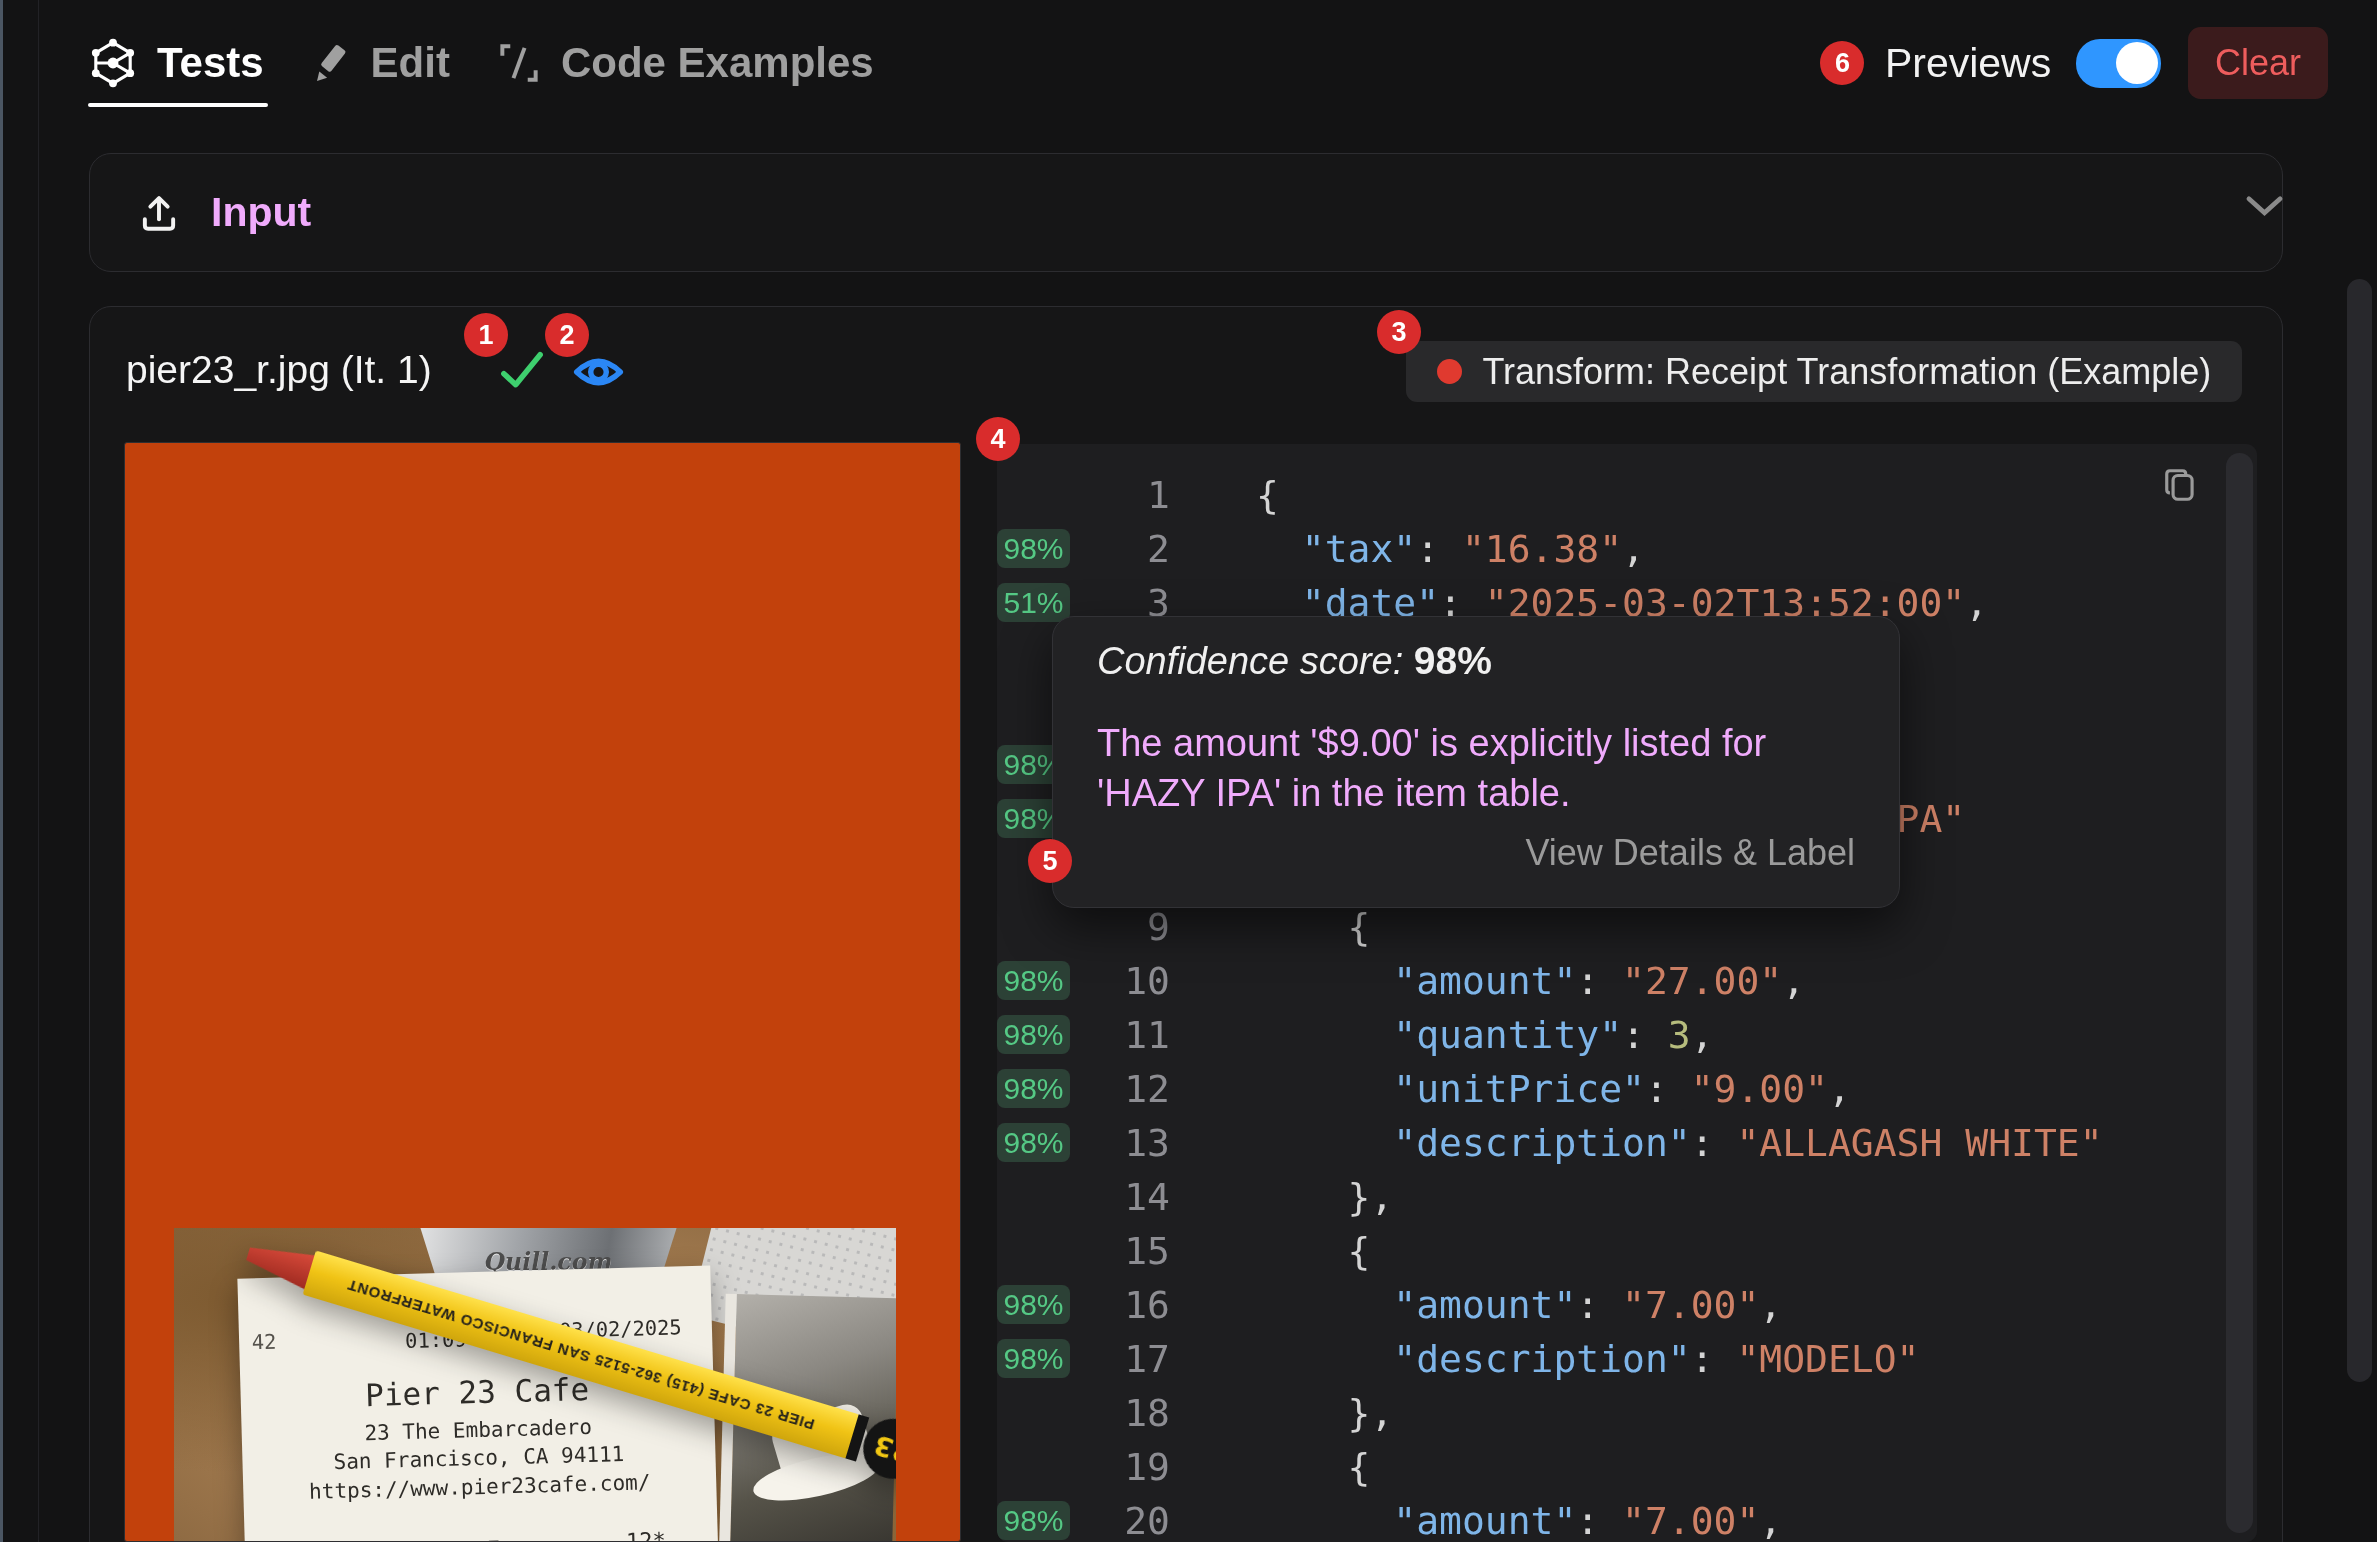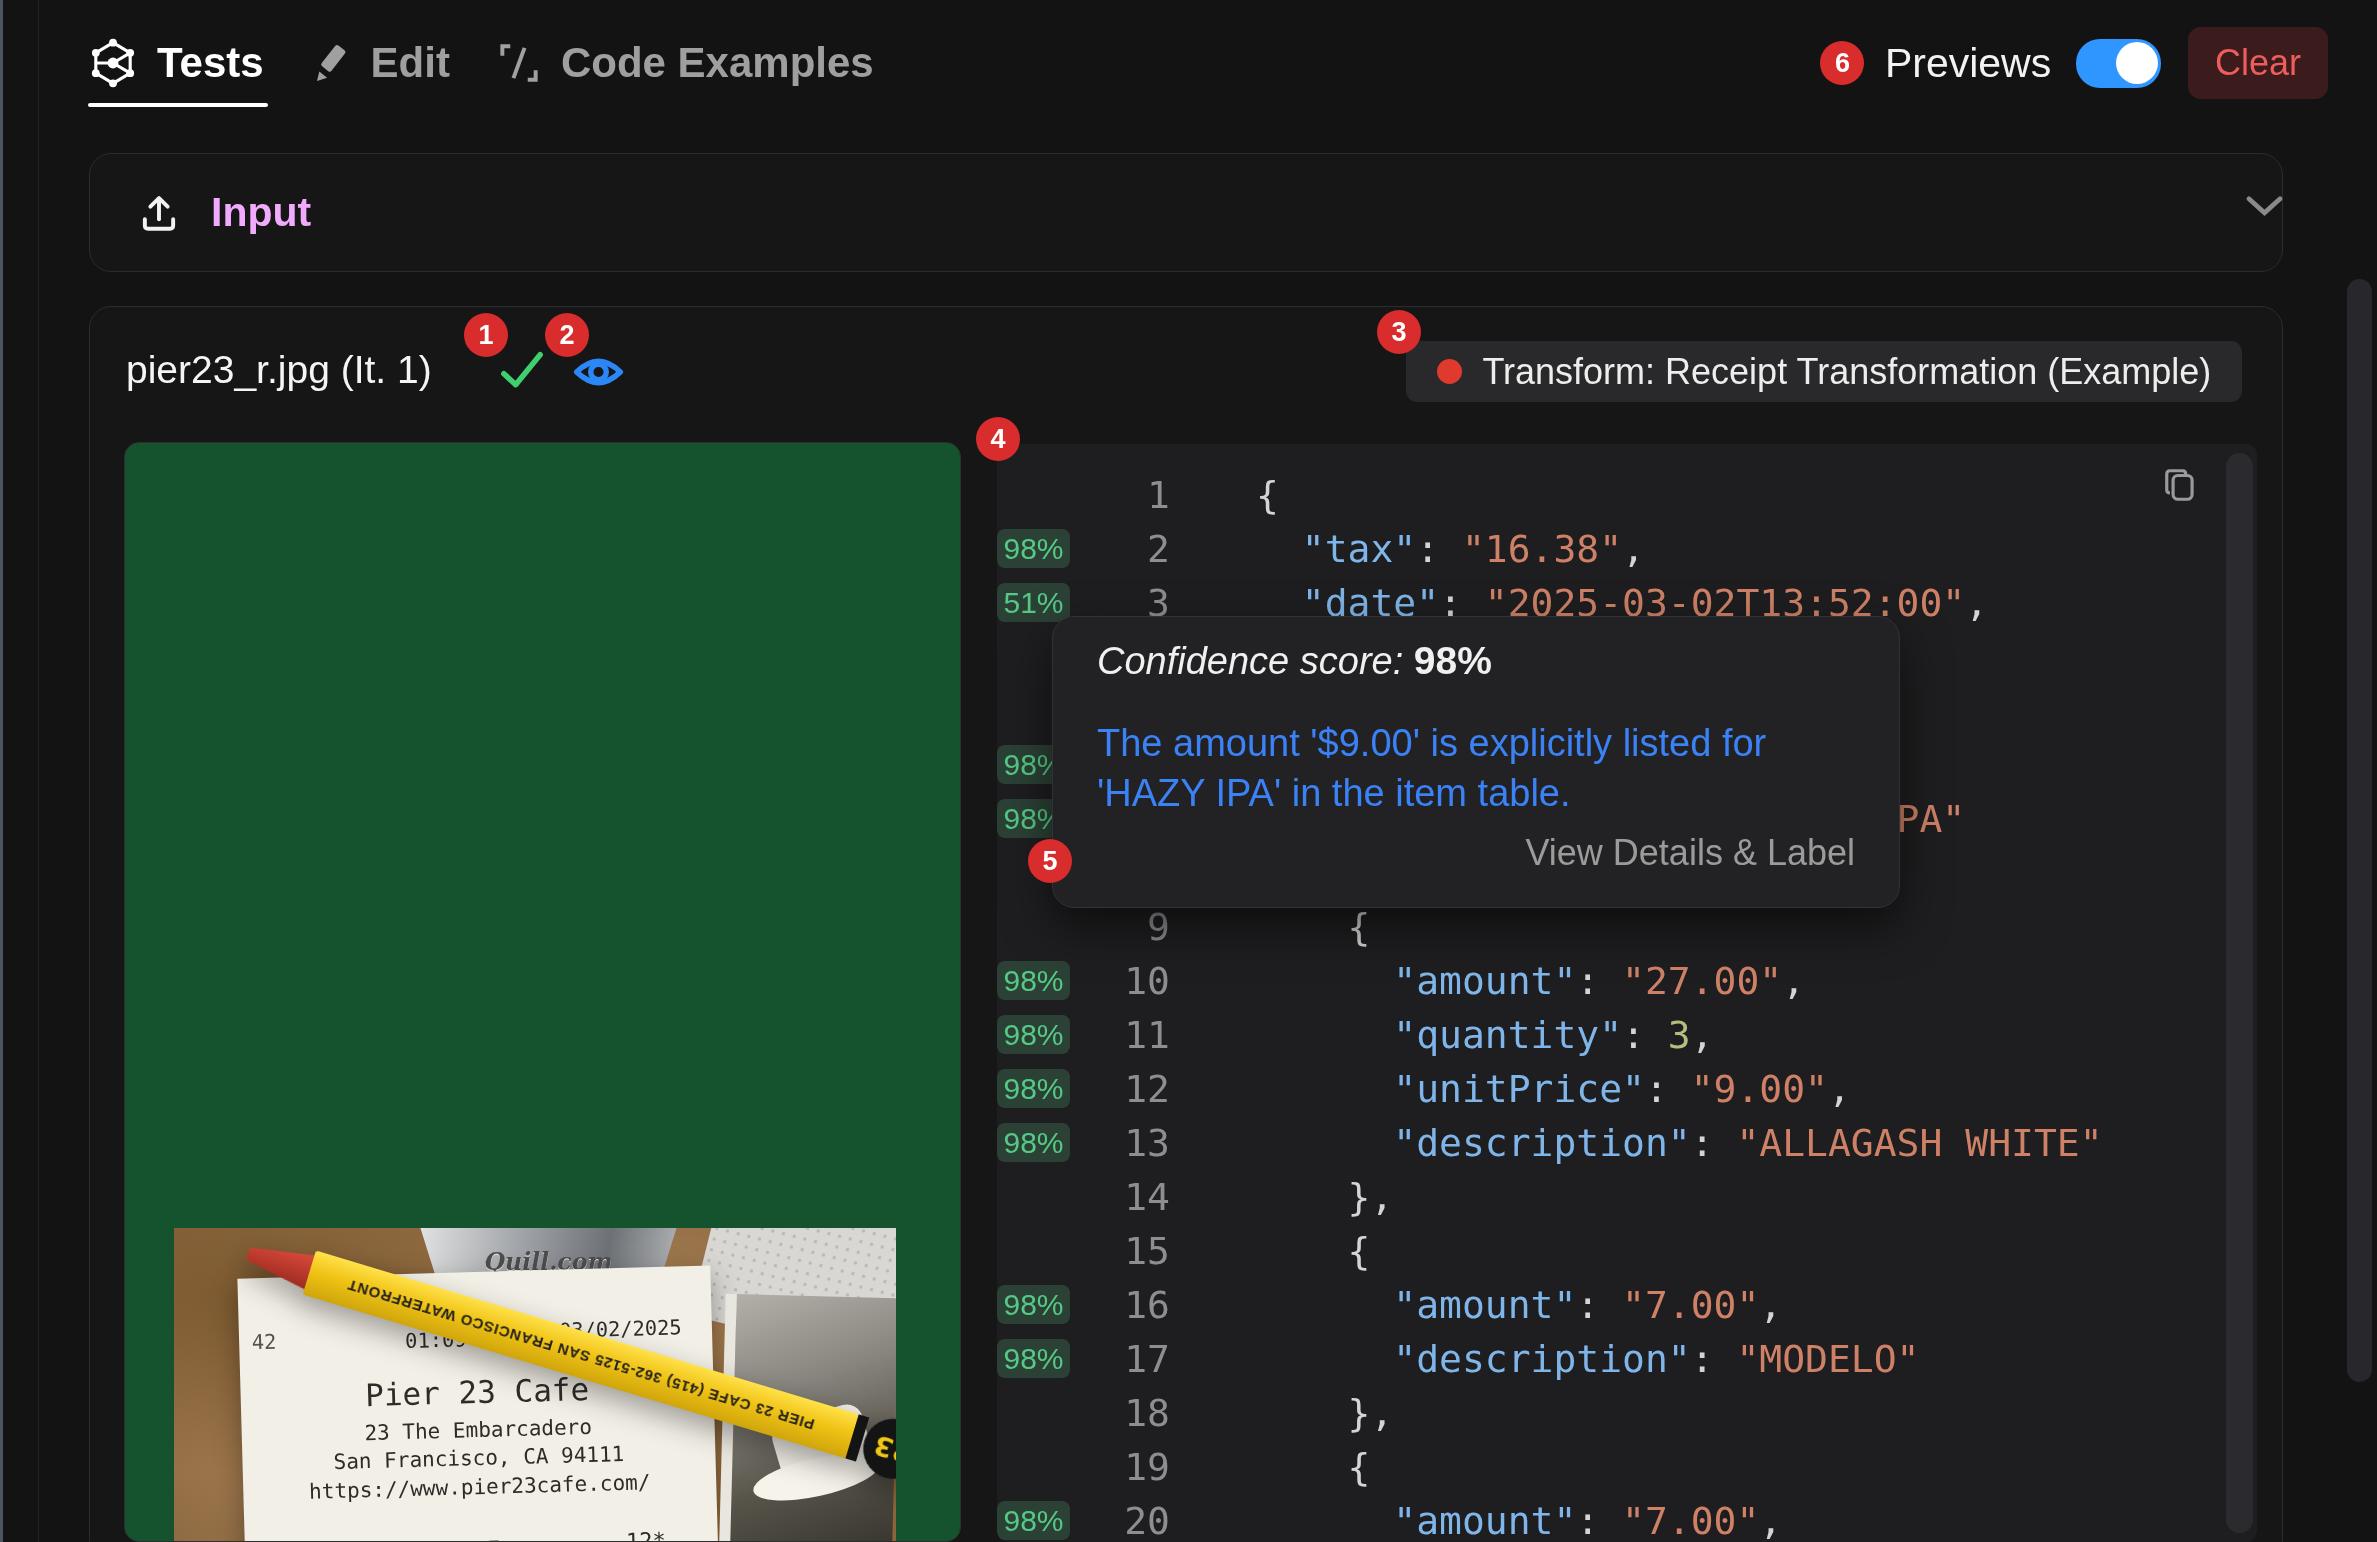--- a/index.html
+++ b/index.html
@@ -39,22 +39,22 @@
       background:#161617;box-sizing:border-box;z-index:1;}
   .filename{left:126px;top:348px;font-size:39px;color:#f5f5f5;z-index:2;}
   .check-icon{left:499px;top:350px;z-index:2;}
   .eye-icon{left:572px;top:349px;z-index:2;cursor:pointer;}
   .chip{left:1406px;top:341px;height:61px;border-radius:11px;background:#29292b;display:flex;
       align-items:center;gap:20.4px;padding:0 31px;z-index:2;cursor:pointer;}
   .chip .dot{width:25px;height:25px;border-radius:50%;background:#e03a2f;}
   .chip .txt{font-size:36px;color:#ededed;}
 
   
-  .img-panel{left:124px;top:442px;width:837px;height:1100px;border:1.6px solid #2e2e31;border-radius:15px;
-      background:#14532d;box-sizing:border-box;overflow:hidden;z-index:1;}
+  .img-panel{left:124px;top:442px;width:837px;height:1100px;border:1.6px solid #2e2e31;border-radius:3px;
+      background:#c2410c;box-sizing:border-box;overflow:hidden;z-index:1;}
 
   
   .photo{left:49px;top:785px;width:722px;height:345px;overflow:hidden;position:absolute;
       background:
         radial-gradient(ellipse at 10% 20%, #7d5a30 0%, rgba(0,0,0,0) 45%),
         radial-gradient(ellipse at 90% 80%, #8a6335 0%, rgba(0,0,0,0) 50%),
         radial-gradient(ellipse at 50% 50%, #ab8152 0%, #9a744a 70%, #8a6740 100%);}
   .fabric{position:absolute;right:-47px;top:-55px;width:236px;height:173px;background:
       radial-gradient(#b9b9b9 18%, rgba(0,0,0,0) 20%) 0 0/11px 11px, #d8d7d4;
       transform:rotate(14deg);}
@@ -113,21 +113,21 @@
   .code-row .src{margin-left:86px;}
   .tk-key{color:#7fb5e8;} .tk-str{color:#ce8166;} .tk-num{color:#b6bc7d;} .tk-pun{color:#d4d4d4;}
 
   
   .tooltip{left:1052px;top:616px;width:848px;height:292px;border-radius:22px;background:#222224;
       border:0.8px solid #323236;box-shadow:0 19px 47px rgba(0,0,0,.55);z-index:5;
       padding:22px 44px;box-sizing:border-box;}
   .tt-title{font-size:38px;color:#f0f0f0;}
   .tt-title .it{font-style:italic;}
   .tt-title .score{font-weight:700;font-size:39px;font-style:normal;}
-  .tt-body{margin-top:35px;font-size:38px;line-height:50px;color:#3b82f6;max-width:793px;}
+  .tt-body{margin-top:35px;font-size:38px;line-height:50px;color:#f0abfc;max-width:793px;}
   .tt-action{position:absolute;right:44px;bottom:33px;font-size:36px;color:#9b9b9b;cursor:pointer;}
 
   
   .marker.abs{position:absolute;}
   .m1{left:464px;top:313px;} .m2{left:545px;top:313px;} .m3{left:1377px;top:310px;}
   .m4{left:976px;top:417px;} .m5{left:1028px;top:839px;}
 
   
   .page-scrollbar{right:4.7px;top:279px;width:25px;height:1103px;border-radius:12.6px;background:#28282c;cursor:pointer;}
 

